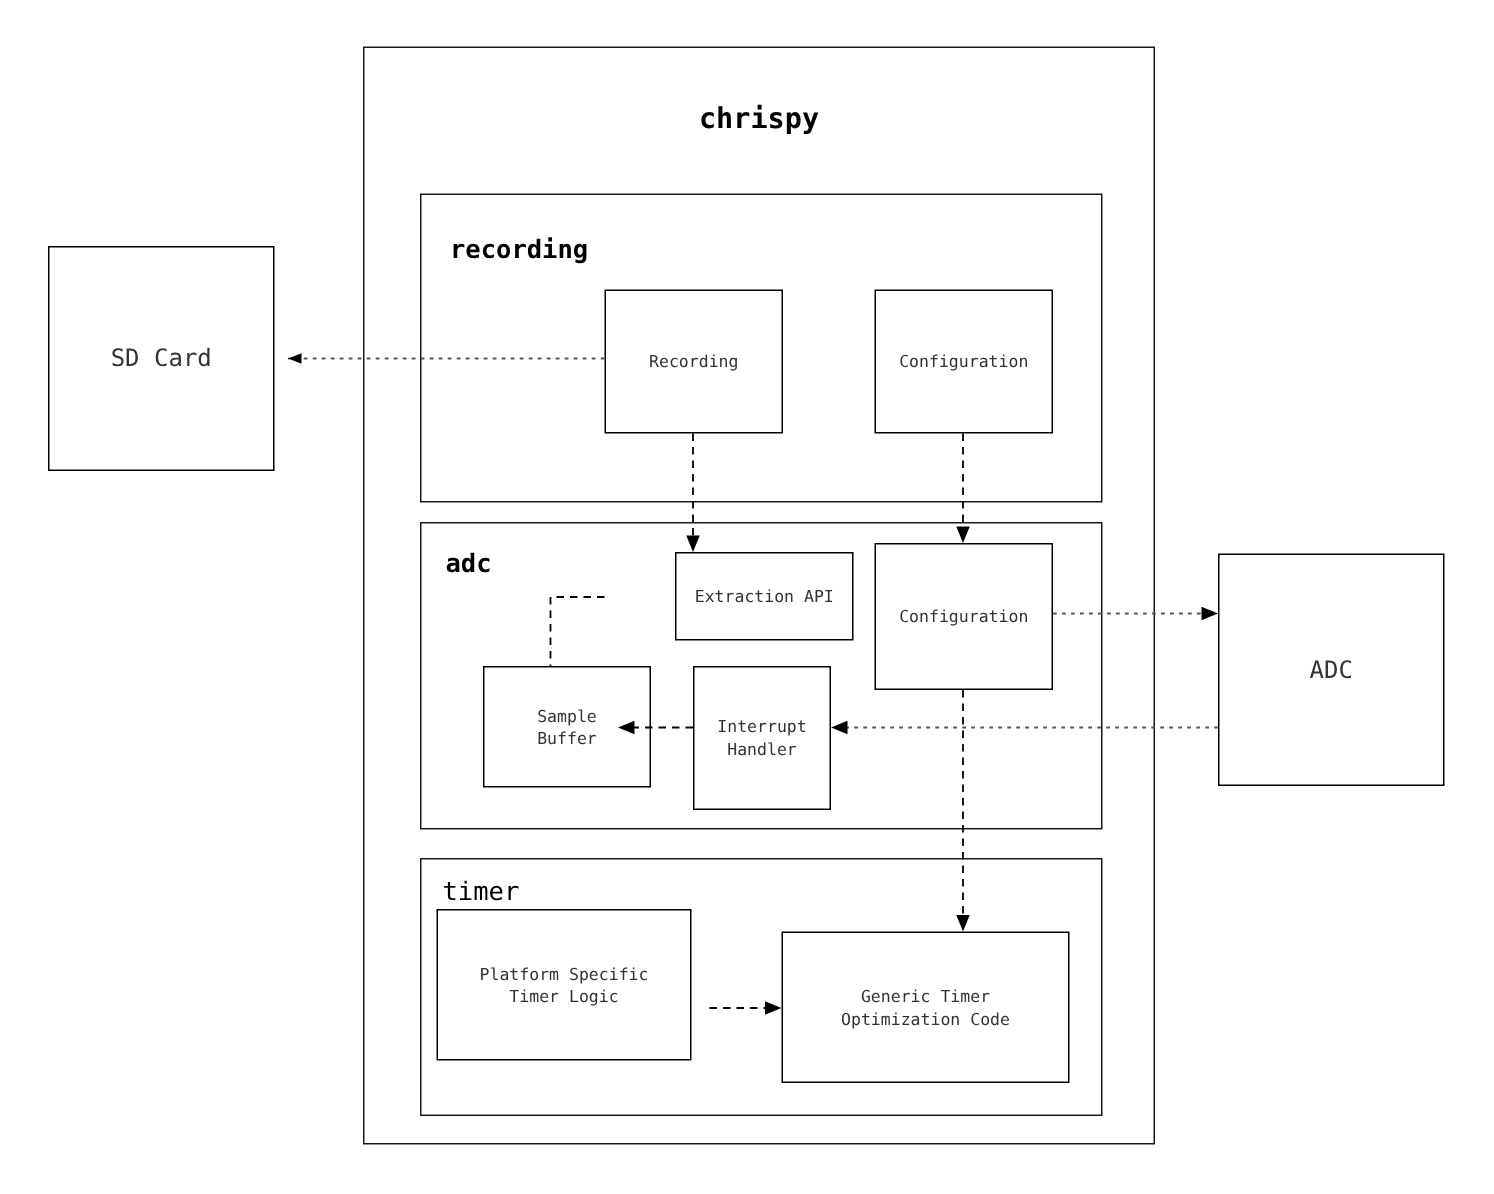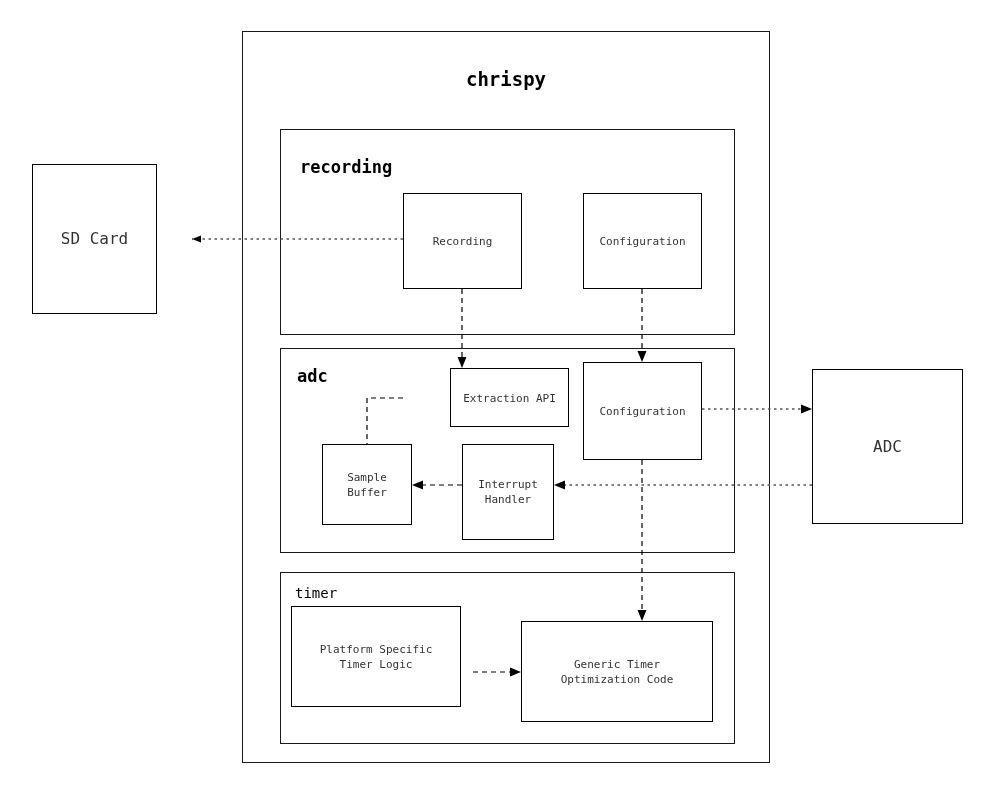--- a/index.html
+++ b/index.html
@@ -81,23 +81,23 @@
   <div class="box container-box" style="left:280px; top:348px; width:455px; height:205px;"></div>
 
   <div class="box container-box" style="left:280px; top:572px; width:455px; height:172px;"></div>
 
   <div class="title-label" style="left:242px; top:68px; width:528px;">chrispy</div>
 
   <div class="container-label" style="left:300px; top:157px; font-size:17px;">recording</div>
 
   <div class="container-label" style="left:297px; top:366px; font-size:17px;">adc</div>
 
-  <div class="container-label" style="left:295px; top:585px; font-size:14px; font-weight:normal;">timer</div>
+  <div class="container-label" style="left:295px; top:585px; font-size:17px; font-weight:normal;">timer</div>
 
-  <div class="box" style="left:32px; top:164px; width:125px; height:150px;">
+  <div class="box" style="left:32px; top:164px; width:151px; height:150px;">
     <div class="node-label ext-label">SD Card</div>
   </div>
 
   <div class="box" style="left:812px; top:369px; width:151px; height:155px;">
     <div class="node-label ext-label">ADC</div>
   </div>
 
   <div class="box" style="left:403px; top:193px; width:119px; height:96px;">
     <div class="node-label">Recording</div>
   </div>
@@ -107,21 +107,21 @@
   </div>
 
   <div class="box" style="left:403px; top:368px; width:119px; height:59px;margin-left:47px;">
     <div class="node-label">Extraction API</div>
   </div>
 
   <div class="box" style="left:583px; top:362px; width:119px; height:98px;">
     <div class="node-label">Configuration</div>
   </div>
 
-  <div class="box" style="left:322px; top:444px; width:90px; height:81px;">
+  <div class="box" style="left:322px; top:444px; width:112px; height:81px;">
     <div class="node-label">Sample
 Buffer</div>
   </div>
 
   <div class="box" style="left:462px; top:444px; width:92px; height:96px;">
     <div class="node-label">Interrupt
 Handler</div>
   </div>
 
   <div class="box" style="left:291px; top:606px; width:170px; height:101px;">

